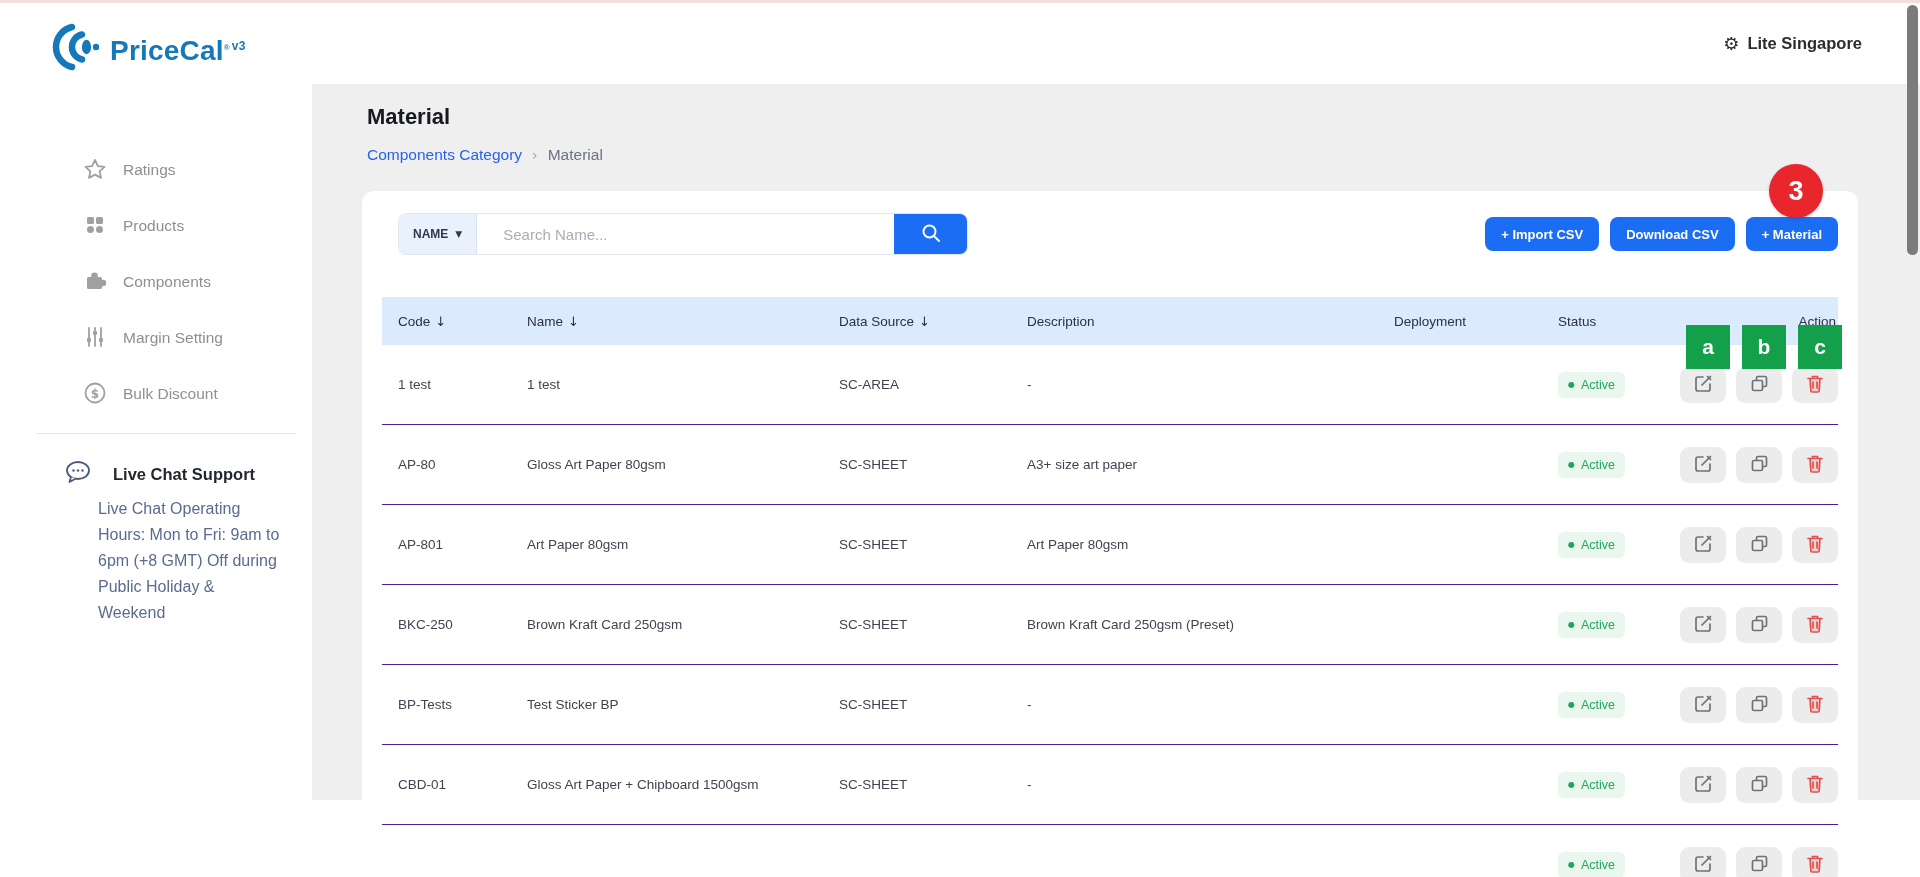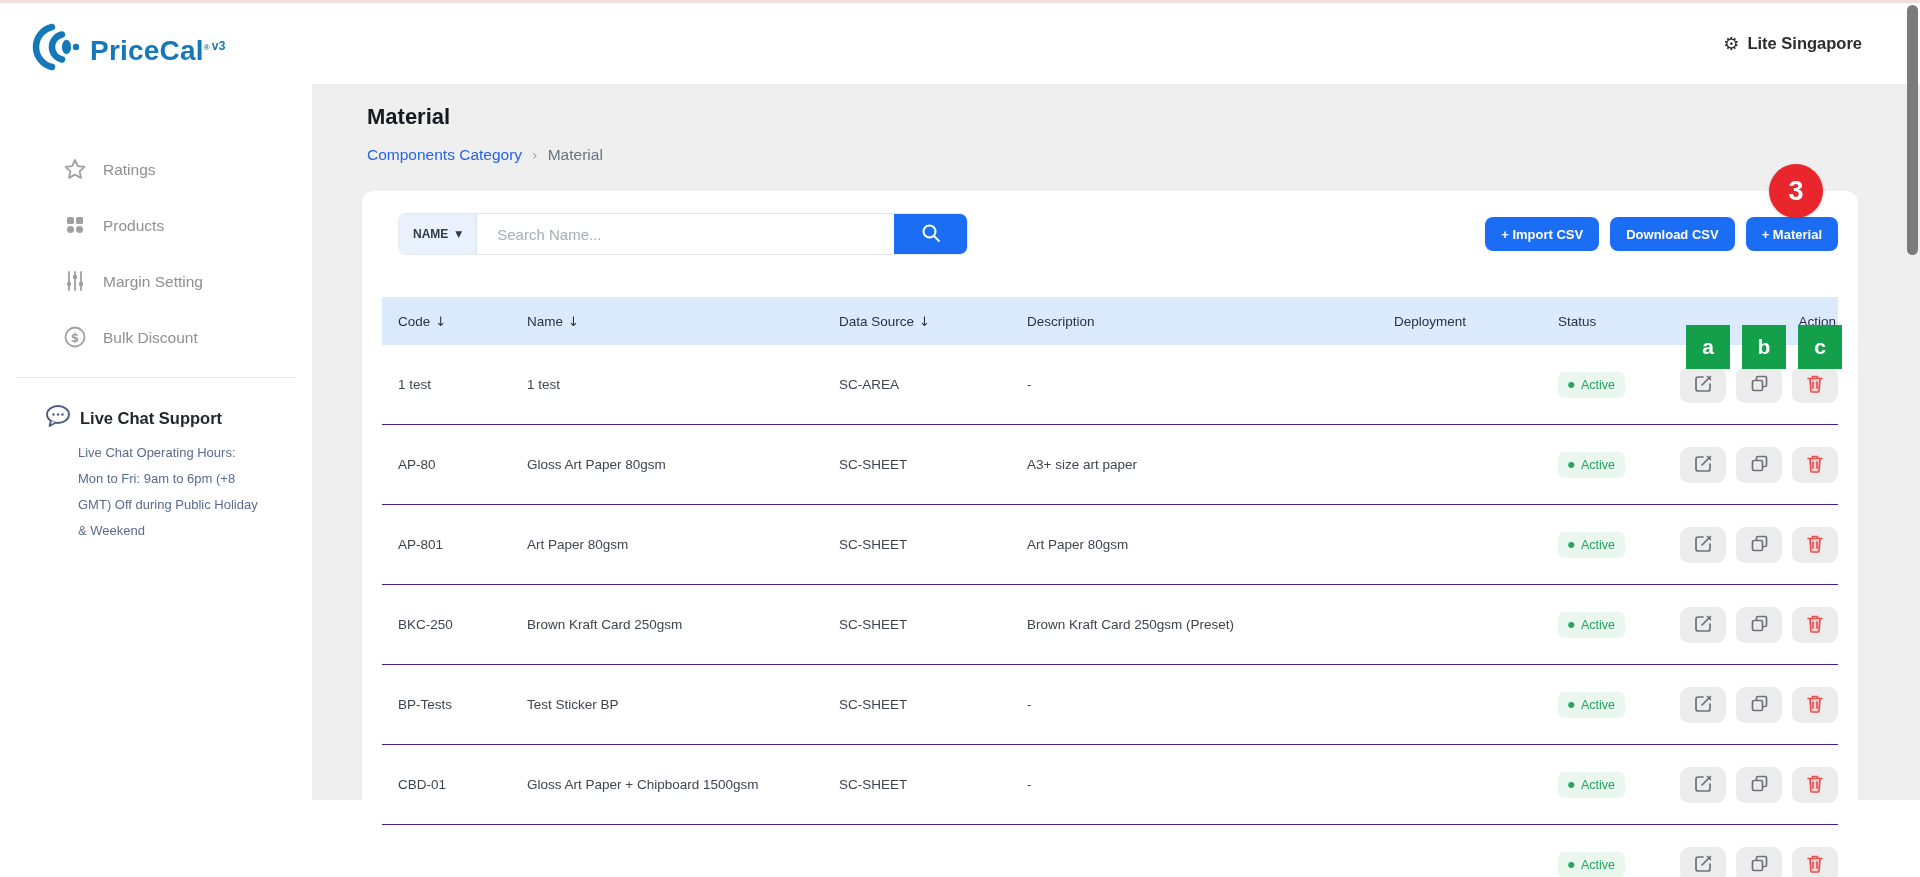--- a/index.html
+++ b/index.html
@@ -8,34 +8,34 @@
   .g { font-family:"DejaVu Sans", sans-serif; }
 
   
   .topline { position:absolute; top:0; left:0; width:1920px; height:3px; background:#f6dddd; z-index:50; }
 
   
   .scroll-thumb { position:absolute; right:2px; top:5px; width:11px; height:250px;
                   background:#7b7b7b; border-radius:6px; z-index:60; }
 
   
-  .sidebar { position:absolute; top:3px; left:0; width:312px; height:874px; background:#fff; z-index:10; }
+  .sidebar { position:absolute; top:3px; left:0; width:312px; height:874px; background:#fff; z-index:10;padding-left:20px; }
   .logo { display:flex; align-items:flex-start; gap:8px; margin:18px 0 0 30px; }
   .logo-text { font-size:28px; font-weight:800; color:#1478b9; letter-spacing:.2px; line-height:50px; }
   .logo-sup { font-size:12px; font-weight:700; vertical-align:super; margin-left:2px; }
   .logo-reg { font-size:8px; vertical-align:super; }
   .nav { margin-top:70px; }
   .nav-item { display:flex; align-items:center; gap:15px; padding:0 20px 0 62px;
               min-height:44px; margin-bottom:12px; color:#8f8f8f; font-size:15.5px; cursor:pointer; }
   .nav-icon { width:26px; display:flex; justify-content:center; flex-shrink:0; }
   .nav-label { line-height:21px; max-width:190px; }
   .divider { margin:18px 16px 0 16px; border-top:1px solid #e8e8e8; }
   .livechat { padding:26px 28px 0 45px; }
-  .lc-title { display:flex; align-items:center; gap:9px; font-size:16.5px; font-weight:700; color:#23282e; }
-  .lc-hours { margin:8px 0 0 33px; font-size:13px; line-height:26px; color:#5b6b8f; width:182px; }
+  .lc-title { display:flex; align-items:center; gap:22px; font-size:16.5px; font-weight:700; color:#23282e; }
+  .lc-hours { margin:8px 0 0 33px; font-size:16px; line-height:26px; color:#5b6b8f; width:182px; }
 
   
   .topbar { position:absolute; left:312px; top:3px; width:1608px; height:81px; background:#fff;
             display:flex; justify-content:flex-end; align-items:center; padding-right:58px; z-index:5; }
   .account { display:flex; align-items:center; gap:8px; font-size:16.5px; font-weight:700; color:#2c2c2c; cursor:pointer; }
   .gear { font-size:18px; color:#2c2c2c; }
 
   
   .content { position:absolute; left:312px; top:84px; width:1608px; height:716px;
              background:#efefef; padding:20px 62px 0 50px; }
@@ -49,21 +49,21 @@
           border-radius:12px; padding:22px 20px 0 20px; box-shadow:0 1px 2px rgba(0,0,0,.04); }
 
   
   .toolbar { display:flex; align-items:center; justify-content:space-between; }
   .search-group { display:flex; width:570px; height:42px; margin-left:16px; border:1px solid #e4e7ec;
                   border-radius:8px; overflow:hidden; background:#fff; }
   .name-btn { display:flex; align-items:center; gap:7px; padding:0 14px; background:#e9f1fc;
               border:none; border-right:1px solid #d8e4f5; font-size:12px; font-weight:700;
               color:#2c3a4d; cursor:pointer; font-family:inherit; }
   .caret { font-size:9px; color:#2c3a4d; }
-  .search-input { flex:1; border:none; outline:none; padding:0 20px; font-size:15px; color:#404040; font-family:inherit; }
+  .search-input { flex:1; border:none; outline:none; padding:0 26px; font-size:15px; color:#404040; font-family:inherit; }
   .search-input::placeholder { color:#a8adb5; }
   .search-btn { width:73px; background:#1b6ef3; border:none; display:flex; align-items:center;
                 justify-content:center; cursor:pointer; }
   .btn-row { display:flex; gap:11px; }
   .btn-primary { height:34px; padding:4px 16px; background:#1b6ef3; color:#fff; font-size:13px;
                  font-weight:700; border:none; border-radius:8px; cursor:pointer; font-family:inherit; }
   .badge-3 { position:absolute; top:-27px; left:1407px; width:54px; height:54px; border-radius:50%;
              background:#e8262c; color:#fff; font-size:27px; font-weight:700; display:flex;
              align-items:center; justify-content:center; z-index:30; box-shadow:0 1px 3px rgba(0,0,0,.2); }
 
@@ -120,20 +120,30 @@
             <rect x="3" y="3" width="7" height="7" rx="1.5"></rect>
             <rect x="12" y="3" width="7" height="7" rx="1.5"></rect>
             <circle cx="6.5" cy="15.5" r="3.5"></circle>
             <circle cx="15.5" cy="15.5" r="3.5"></circle>
           </svg>
         </span>
                  <span class="nav-label">Products</span>
       </div>
       <div class="nav-item">
         <span class="nav-icon">
+          <svg width="23" height="22" viewBox="0 0 23 22" fill="#a0a0a0">
+            <rect x="3" y="7" width="15" height="12" rx="1.5"></rect>
+            <circle cx="10.5" cy="6" r="3.4"></circle>
+            <circle cx="19" cy="13" r="3.2"></circle>
+          </svg>
+        </span>
+                 <span class="nav-label">Components</span>
+      </div>
+      <div class="nav-item">
+        <span class="nav-icon">
           <svg width="22" height="22" viewBox="0 0 22 22" stroke="#a0a0a0" stroke-width="1.8" stroke-linecap="round">
             <path d="M5 2v18M11 2v18M17 2v18"></path>
             <rect x="3" y="12" width="4" height="4" rx="1" fill="#a0a0a0" stroke="none"></rect>
             <rect x="9" y="5" width="4" height="4" rx="1" fill="#a0a0a0" stroke="none"></rect>
             <rect x="15" y="12" width="4" height="4" rx="1" fill="#a0a0a0" stroke="none"></rect>
           </svg>
         </span>
                  <span class="nav-label">Margin Setting</span>
       </div>
       <div class="nav-item">

